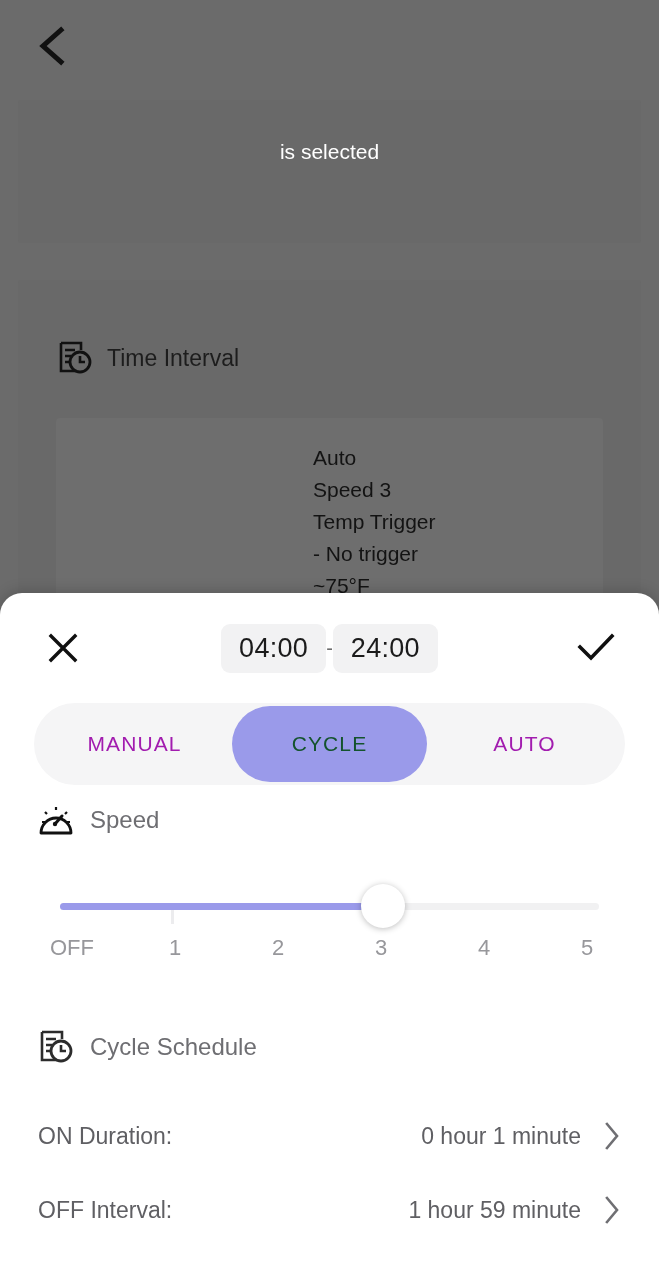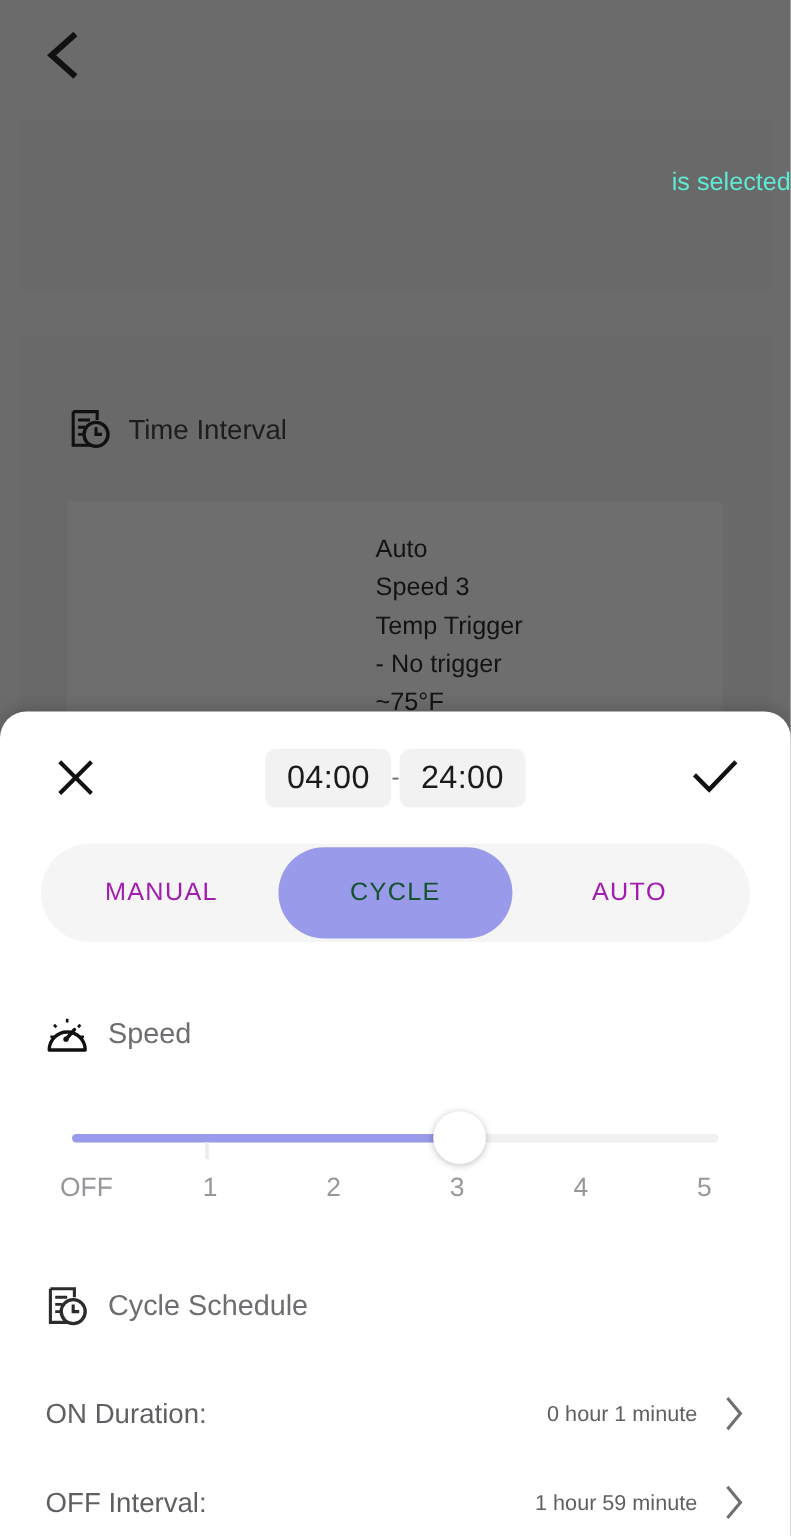--- a/index.html
+++ b/index.html
@@ -26,22 +26,22 @@
   .bg-card {
     position:absolute;
     background:#696969;
     border-radius:3px;
   }
   .bg-card.c1 { left:18px; top:100px; width:623px; height:143px; }
   .bg-card.c2 { left:18px; top:280px; width:623px; height:320px; }
 
   .bg-selected {
     position:absolute; left:0; top:140px; width:659px;
-    text-align:right;
-    font-size:21px; color:#5eead4;
+    text-align:center;
+    font-size:21px; color:#ffffff;
   }
 
   .bg-row {
     position:absolute; left:57px; top:340px;
     display:flex; align-items:center; gap:14px;
   }
   .bg-row .lbl { font-size:23px; color:#1d1d1d; }
 
   .bg-inner-card {
     position:absolute; left:56px; top:418px;
@@ -120,21 +120,21 @@
 
   
   .section-row {
     display:flex; align-items:center; gap:16px;
     margin:0 38px;
   }
   .section-row .title {
     font-size:24px;
     color:#6e6e72;
   }
-  .speed-section { margin-top:60px; }
+  .speed-section { margin-top:18px; }
   .schedule-section { margin-top:60px; }
 
   
   .slider-wrap { margin:0 60px; position:relative; height:92px; margin-top:40px; }
   .track {
     position:absolute; left:0; right:0; top:26px;
     height:7px; border-radius:4px;
     background:#f1f1f2;
   }
   .track-fill {
@@ -164,21 +164,21 @@
   }
 
   
   .dur-row {
     display:flex; align-items:center;
     margin:0 38px;
     height:74px;
   }
   .dur-row.first { margin-top:34px; }
   .dur-label { font-size:23px; color:#5f5f63; }
-  .dur-value { margin-left:auto; font-size:18px; color:#5f5f63; }
+  .dur-value { margin-left:auto; font-size:23px; color:#5f5f63; }
   .dur-chev { margin-left:22px; display:flex; align-items:center; }
 
   svg { display:block; }
 </style>
 </head>
 <body>
 
 <div id="app">
 
   <div class="backdrop">

